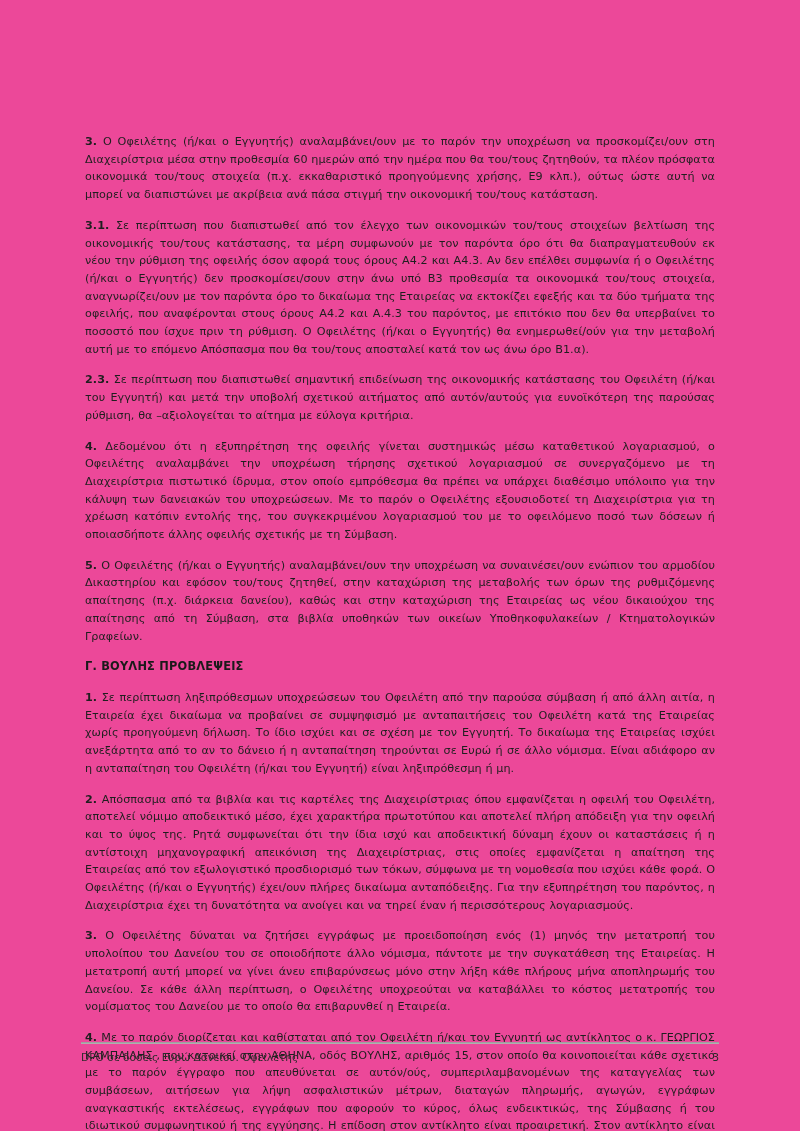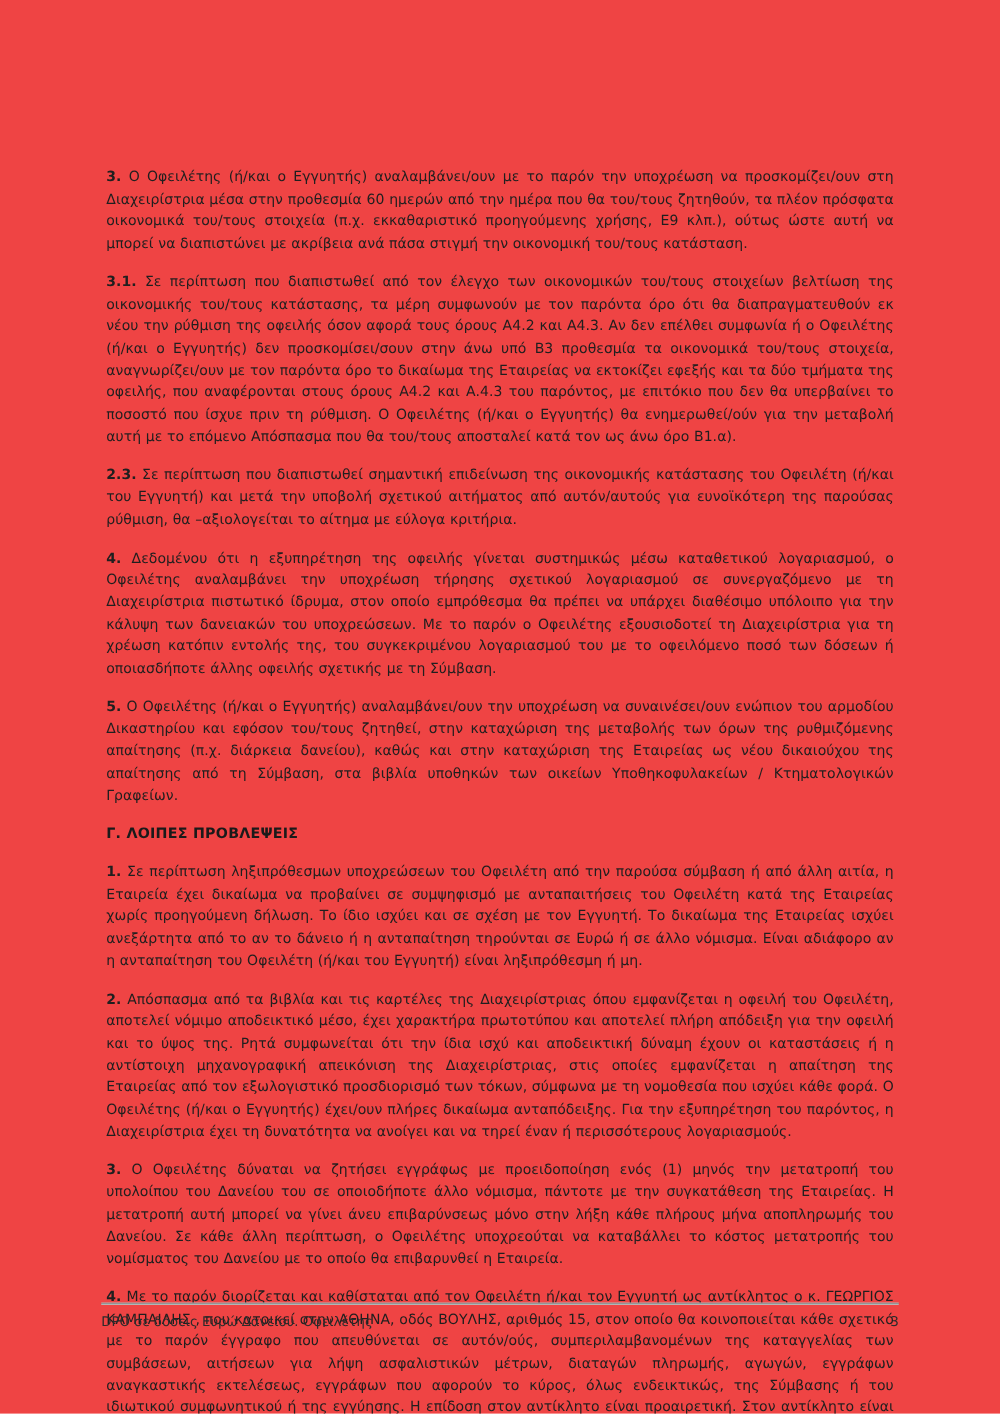--- a/index.html
+++ b/index.html
@@ -6,21 +6,21 @@
   html, body {
     margin: 0;
     padding: 0;
     background: #ffffff;
   }
   .page {
     position: relative;
     width: 800px;
     height: 1131px;
     margin: 0;
-    background: #ef4444;
+    background: #ec4899;
     overflow: hidden;
     font-family: "DejaVu Sans", "Liberation Sans", sans-serif;
     color: #1c1c1c;
     -webkit-font-smoothing: antialiased;
   }
   .content {
     position: absolute;
     left: 85px;
     top: 133px;
     width: 630px;
@@ -103,21 +103,21 @@
     </p>
 
     <p class="para">
       <span class="lead">4.</span><span> Δεδομένου ότι η εξυπηρέτηση της οφειλής γίνεται συστημικώς μέσω καταθετικού λογαριασμού, ο Οφειλέτης αναλαμβάνει την υποχρέωση τήρησης σχετικού λογαριασμού σε συνεργαζόμενο με τη Διαχειρίστρια πιστωτικό ίδρυμα, στον οποίο εμπρόθεσμα θα πρέπει να υπάρχει διαθέσιμο υπόλοιπο για την κάλυψη των δανειακών του υποχρεώσεων. Με το παρόν ο Οφειλέτης εξουσιοδοτεί τη Διαχειρίστρια για τη χρέωση κατόπιν εντολής της, του συγκεκριμένου λογαριασμού του με το οφειλόμενο ποσό των δόσεων ή οποιασδήποτε άλλης οφειλής σχετικής με τη Σύμβαση.</span>
     </p>
 
     <p class="para">
       <span class="lead">5.</span><span> Ο Οφειλέτης (ή/και ο Εγγυητής) αναλαμβάνει/ουν την υποχρέωση να συναινέσει/ουν ενώπιον του αρμοδίου Δικαστηρίου και εφόσον του/τους ζητηθεί, στην καταχώριση της μεταβολής των όρων της ρυθμιζόμενης απαίτησης (π.χ. διάρκεια δανείου), καθώς και στην καταχώριση της Εταιρείας ως νέου δικαιούχου της απαίτησης από τη Σύμβαση, στα βιβλία υποθηκών των οικείων Υποθηκοφυλακείων / Κτηματολογικών Γραφείων.</span>
     </p>
 
-    <h2 class="section-heading">Γ. ΛΟΙΠΕΣ ΠΡΟΒΛΕΨΕΙΣ</h2>
+    <h2 class="section-heading">Γ. ΒΟΥΛΗΣ ΠΡΟΒΛΕΨΕΙΣ</h2>
 
     <p class="para">
       <span class="lead">1.</span><span> Σε περίπτωση ληξιπρόθεσμων υποχρεώσεων του Οφειλέτη από την παρούσα σύμβαση ή από άλλη αιτία, η Εταιρεία έχει δικαίωμα να προβαίνει σε συμψηφισμό με ανταπαιτήσεις του Οφειλέτη κατά της Εταιρείας χωρίς προηγούμενη δήλωση.  Το ίδιο ισχύει και σε σχέση με τον Εγγυητή. Το δικαίωμα της Εταιρείας ισχύει ανεξάρτητα από το αν το δάνειο ή η ανταπαίτηση τηρούνται σε Ευρώ ή σε άλλο νόμισμα. Είναι αδιάφορο αν η ανταπαίτηση του Οφειλέτη (ή/και του Εγγυητή) είναι ληξιπρόθεσμη ή μη.</span>
     </p>
 
     <p class="para">
       <span class="lead">2.</span><span> Απόσπασμα από τα βιβλία και τις καρτέλες της Διαχειρίστριας όπου εμφανίζεται η οφειλή του Οφειλέτη, αποτελεί νόμιμο αποδεικτικό μέσο, έχει χαρακτήρα πρωτοτύπου και αποτελεί πλήρη απόδειξη για την οφειλή και το ύψος της. Ρητά συμφωνείται ότι την ίδια ισχύ και αποδεικτική δύναμη έχουν οι καταστάσεις ή η αντίστοιχη μηχανογραφική απεικόνιση της Διαχειρίστριας, στις οποίες εμφανίζεται η απαίτηση της Εταιρείας από τον εξωλογιστικό προσδιορισμό των τόκων, σύμφωνα με τη νομοθεσία που ισχύει κάθε φορά. Ο Οφειλέτης (ή/και ο Εγγυητής) έχει/ουν πλήρες δικαίωμα ανταπόδειξης. Για την εξυπηρέτηση του παρόντος, η Διαχειρίστρια έχει τη δυνατότητα να ανοίγει και να τηρεί έναν ή περισσότερους λογαριασμούς.</span>
     </p>
 
     <p class="para">

